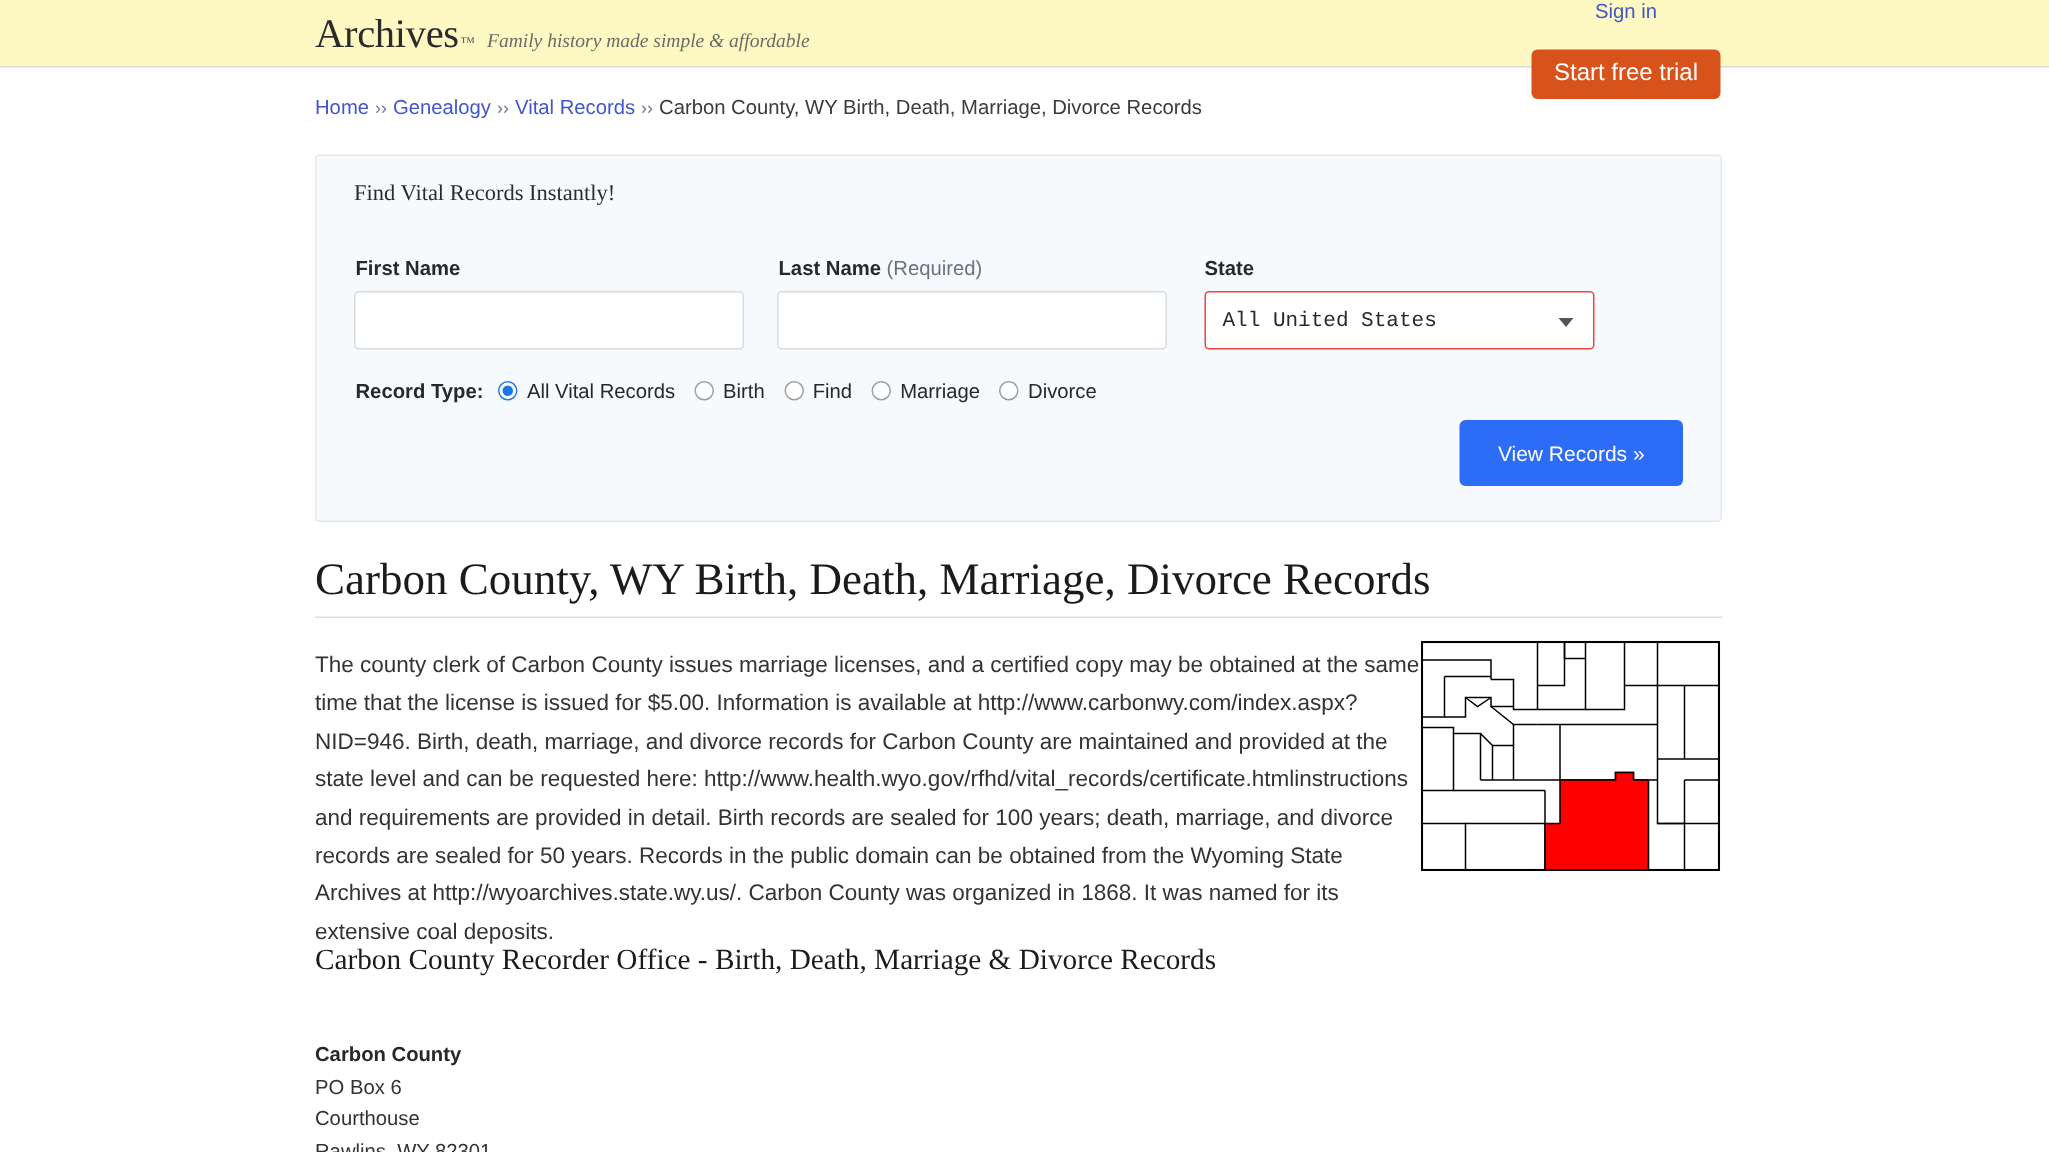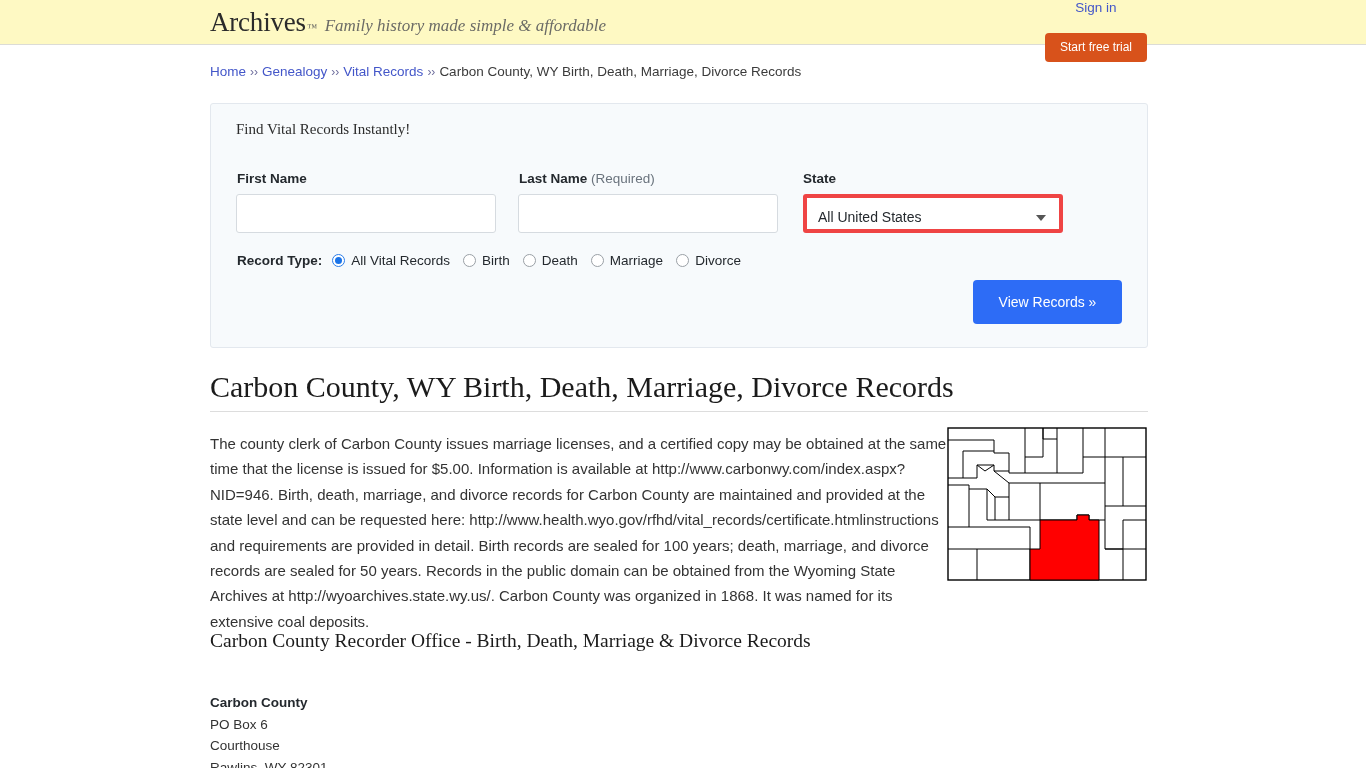--- a/index.html
+++ b/index.html
@@ -33,42 +33,42 @@
   .brand-tm {
     font-family: "Liberation Serif", serif;
     font-size: 10px;
     color: #5b5b5b;
     vertical-align: super;
     margin-left: 1px;
   }
   .brand-tag {
     font-family: "Liberation Serif", serif;
     font-style: italic;
-    font-size: 17px;
+    font-size: 13px;
     color: #6b6b66;
     margin-left: 8px;
   }
   .topbar-right {
     position: absolute;
     right: 219px; top: 0;
     height: 45px;
     display: flex; align-items: center; gap: 18px; flex-direction: column;
   }
   .signin-link {
     font-size: 13.5px;
     color: #4356c9;
     text-decoration: none;
     cursor: pointer;
   }
   .trial-btn {
     background: #d8521b;
     color: #ffffff;
     border: none;
     border-radius: 4px;
-    font-size: 12px;
+    font-size: 16px;
     font-family: "Liberation Sans", sans-serif;
     padding: 8px 15px 9px 15px;
     cursor: pointer;
     line-height: 1;
   }
 
   
   .breadcrumb {
     position: absolute;
     left: 210px; top: 64px;
@@ -125,22 +125,23 @@
     font-family: "Liberation Sans", sans-serif;
     padding: 0 10px;
     color: #24292e;
     outline: none;
   }
   .select-wrap {
     position: absolute;
     left: 802px; top: 191px;
     width: 260px; height: 39px;
     background: #ffffff;
-    border: 4px solid #ef4444;
+    border: 1px solid #ef4444;
     border-radius: 3px;
+    font-family: Liberation Mono, monospace;
   }
   .select-value {
     position: absolute;
     left: 11px; top: 11px;
     font-size: 14px;
     color: #24292e;
   }
   .select-caret {
     position: absolute;
     right: 13px; top: 17px;
@@ -316,21 +317,21 @@
       <span class="radio-text">All Vital Records</span>
     </label>
 
     <label class="radio-opt">
       <span class="radio-dot"></span>
       <span class="radio-text">Birth</span>
     </label>
 
     <label class="radio-opt">
       <span class="radio-dot"></span>
-      <span class="radio-text">Death</span>
+      <span class="radio-text">Find</span>
     </label>
 
     <label class="radio-opt">
       <span class="radio-dot"></span>
       <span class="radio-text">Marriage</span>
     </label>
 
     <label class="radio-opt">
       <span class="radio-dot"></span>
       <span class="radio-text">Divorce</span>

